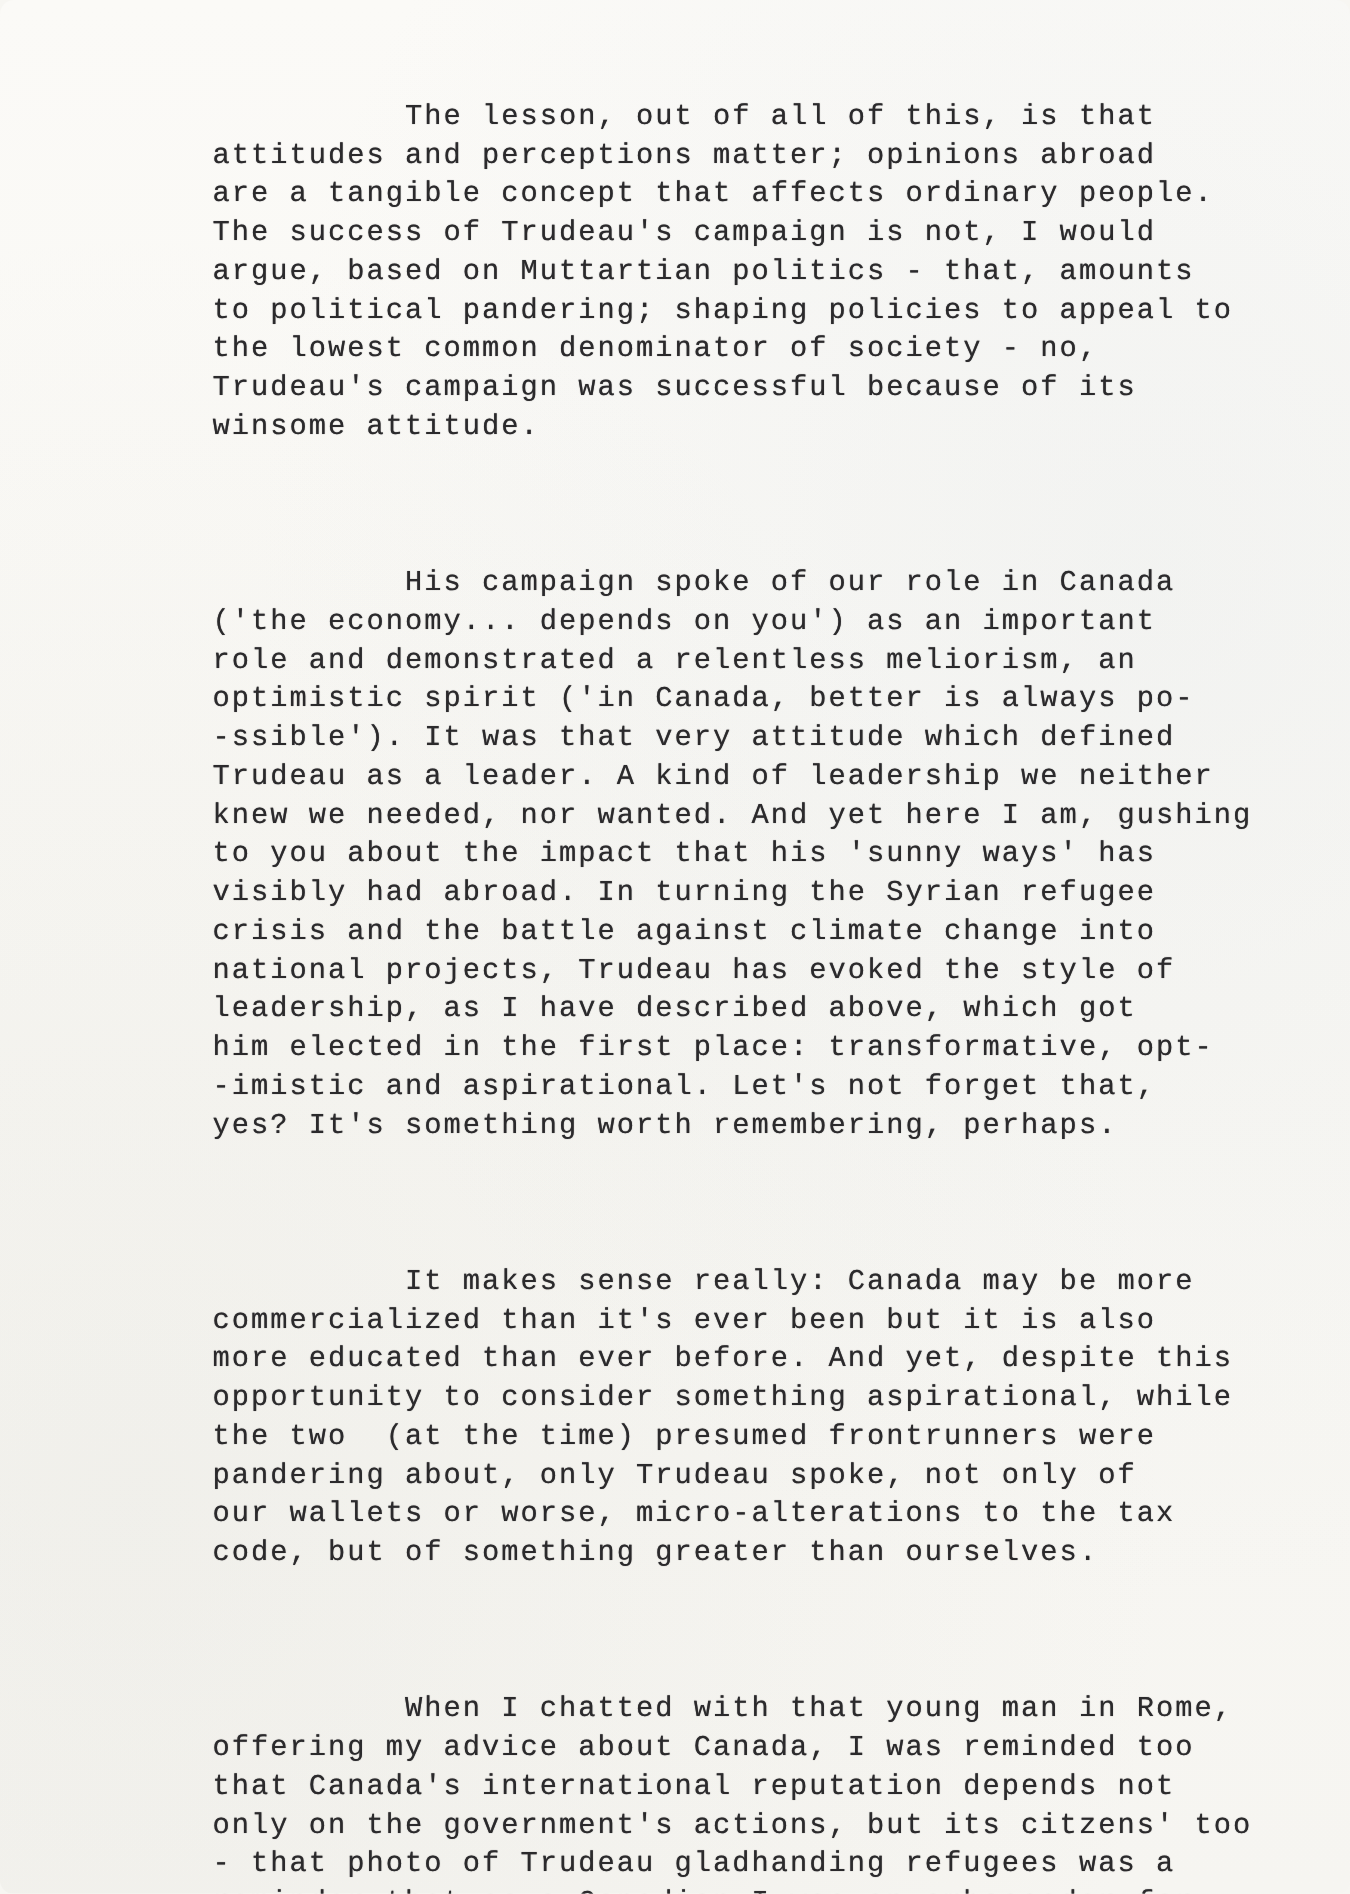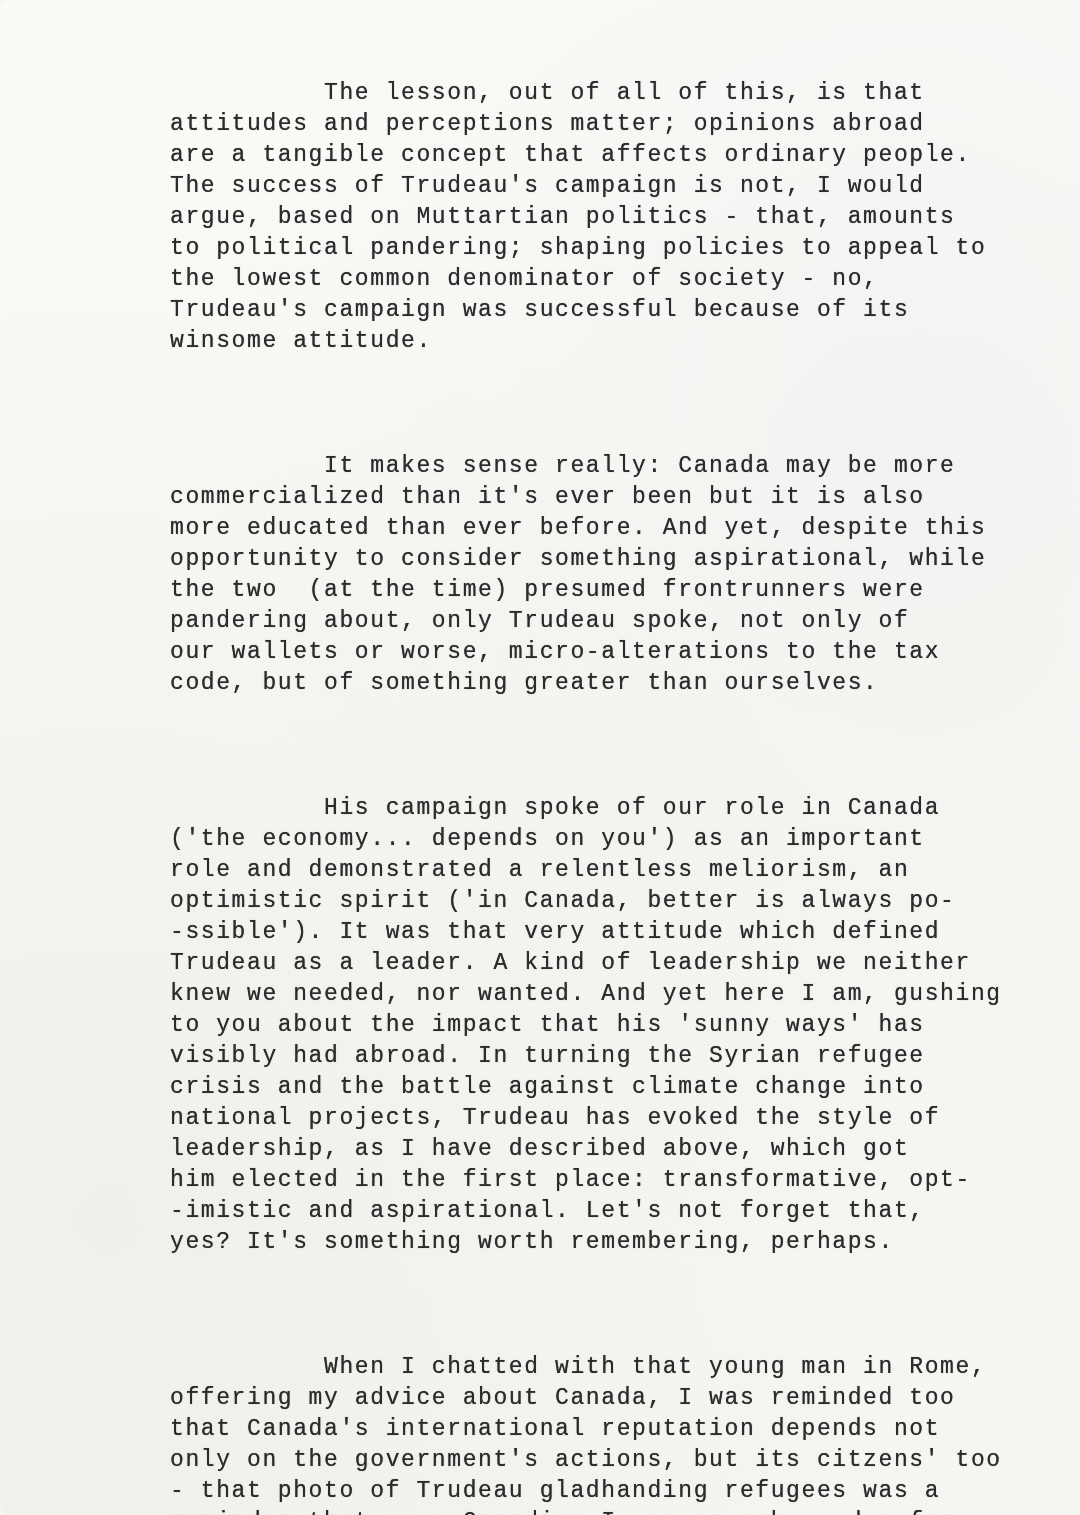--- a/index.html
+++ b/index.html
@@ -43,43 +43,43 @@
   <div class="doc">
     <p class="para">          The lesson, out of all of this, is that
 attitudes and perceptions matter; opinions abroad
 are a tangible concept that affects ordinary people.
 The success of Trudeau's campaign is not, I would
 argue, based on Muttartian politics - that, amounts
 to political pandering; shaping policies to appeal to
 the lowest common denominator of society - no,
 Trudeau's campaign was successful because of its
 winsome attitude.</p>
-    <p class="para">          It makes sense really: Canada may be more
-commercialized than it's ever been but it is also
-more educated than ever before. And yet, despite this
-opportunity to consider something aspirational, while
-the two  (at the time) presumed frontrunners were
-pandering about, only Trudeau spoke, not only of
-our wallets or worse, micro-alterations to the tax
-code, but of something greater than ourselves.</p>
     <p class="para">          His campaign spoke of our role in Canada
 ('the economy... depends on you') as an important
 role and demonstrated a relentless meliorism, an
 optimistic spirit ('in Canada, better is always po-
 -ssible'). It was that very attitude which defined
 Trudeau as a leader. A kind of leadership we neither
 knew we needed, nor wanted. And yet here I am, gushing
 to you about the impact that his 'sunny ways' has
 visibly had abroad. In turning the Syrian refugee
 crisis and the battle against climate change into
 national projects, Trudeau has evoked the style of
 leadership, as I have described above, which got
 him elected in the first place: transformative, opt-
 -imistic and aspirational. Let's not forget that,
 yes? It's something worth remembering, perhaps.</p>
+    <p class="para">          It makes sense really: Canada may be more
+commercialized than it's ever been but it is also
+more educated than ever before. And yet, despite this
+opportunity to consider something aspirational, while
+the two  (at the time) presumed frontrunners were
+pandering about, only Trudeau spoke, not only of
+our wallets or worse, micro-alterations to the tax
+code, but of something greater than ourselves.</p>
     <p class="para">          When I chatted with that young man in Rome,
 offering my advice about Canada, I was reminded too
 that Canada's international reputation depends not
 only on the government's actions, but its citzens' too
 - that photo of Trudeau gladhanding refugees was a
 reminder that as a Canadian I was an ambassador for
 Canada in my own, small, personal way - and after all...</p>
     
     
   </div>

